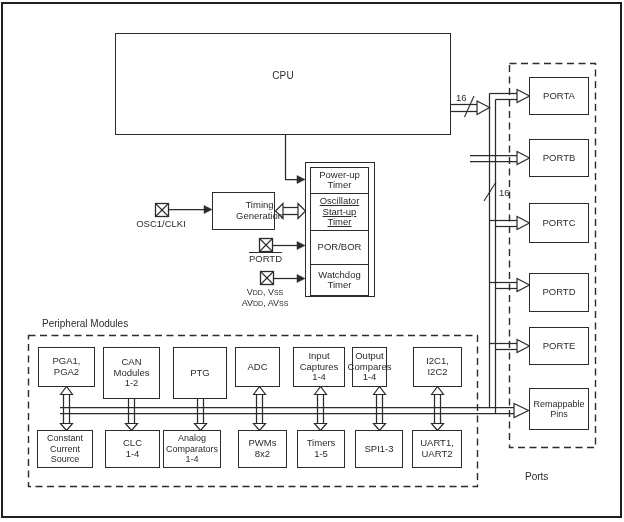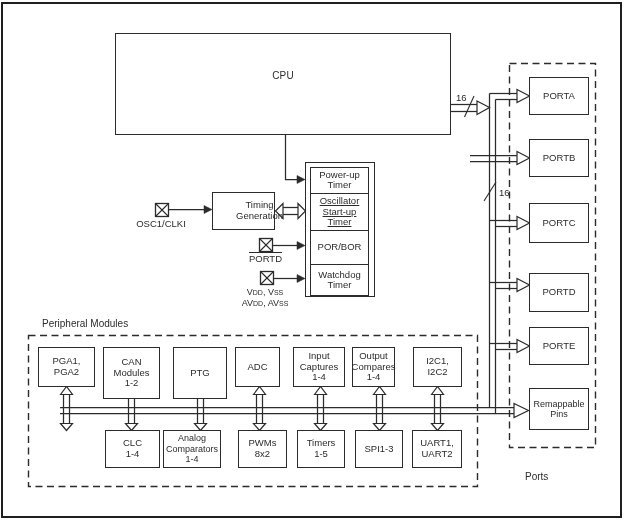--- a/index.html
+++ b/index.html
@@ -243,30 +243,35 @@
       <span>PTG</span>
     </div>
   <div class="box" style="left:235px; top:347px; width:45px; height:40px;">
       <span>ADC</span>
     </div>
   <div class="box" style="left:293px; top:347px; width:52px; height:40px;">
       <span>Input
 Captures
 1-4</span>
     </div>
-  <div class="box" style="left:352px; top:347px; width:43px; height:40px;">
+  <div class="box" style="left:352px; top:347px; width:35px; height:40px;">
       <span>Output
 Compares
 1-4</span>
     </div>
   <div class="box" style="left:413px; top:347px; width:49px; height:40px;">
       <span>I2C1,
 I2C2</span>
     </div>
 
+  <div class="box" style="left:37px;  top:430px; width:56px; height:38px;">
+      <span style="font-size:9px;">Constant
+Current
+Source</span>
+    </div>
   <div class="box" style="left:105px; top:430px; width:55px; height:38px;">
       <span>CLC
 1-4</span>
     </div>
   <div class="box" style="left:163px; top:430px; width:58px; height:38px;">
       <span style="font-size:9px;">Analog
 Comparators
 1-4</span>
     </div>
   <div class="box" style="left:238px; top:430px; width:49px; height:38px;">

